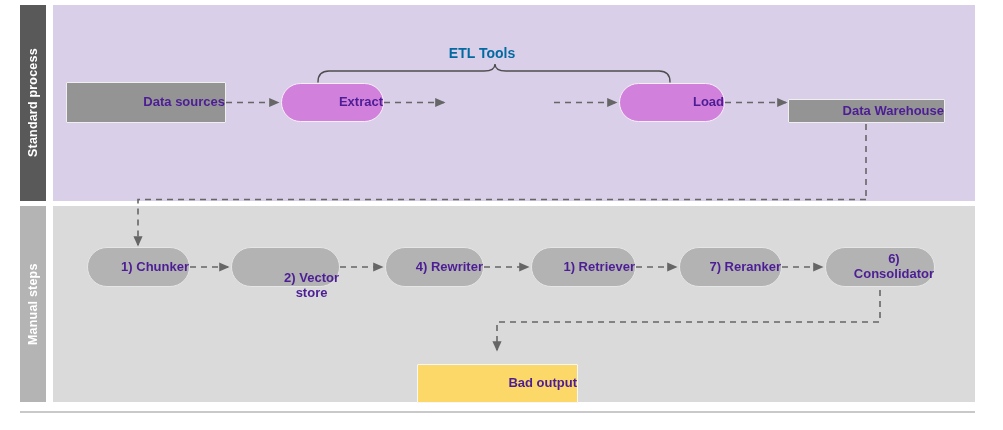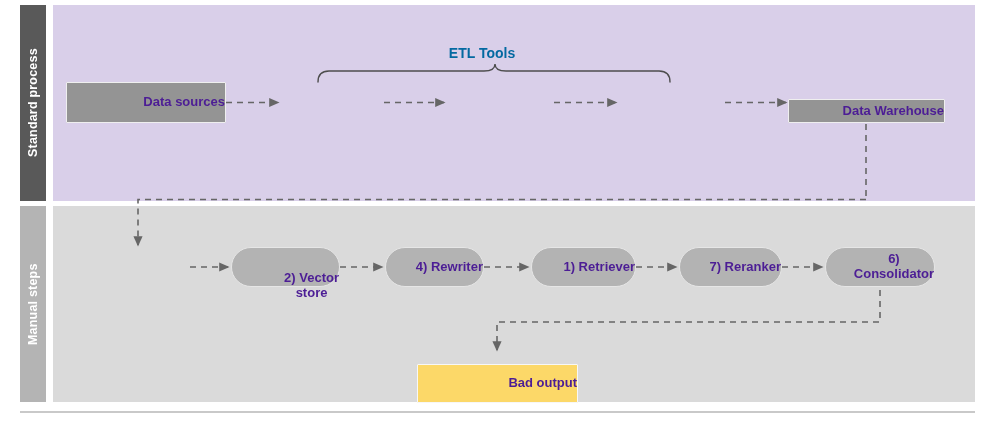--- a/index.html
+++ b/index.html
@@ -89,27 +89,36 @@
 
     <path d="M 318 82 Q 318 71 329 71 L 484 71 Q 495 71 495 64 Q 495 71 506 71 L 659 71 Q 670 71 670 82" stroke="#4d4d4d" stroke-width="1.4" fill="none" stroke-linecap="round"></path>
   </svg>
 
   <div id="etl-label">ETL Tools</div>
 
   <div class="node rect gray-box" style="left:66px;top:82px;width:160px;height:41px;">
     <span>Data sources</span>
   </div>
 
+  <div class="node pill pink-pill" style="left:281px;top:83px;width:103px;height:39px;">
+    <span>Extract</span>
+  </div>
 
 
+  <div class="node pill pink-pill" style="left:619px;top:83px;width:106px;height:39px;">
+    <span>Load</span>
+  </div>
 
   <div class="node rect gray-box" style="left:788px;top:99px;width:157px;height:24px;">
     <span>Data Warehouse</span>
   </div>
 
+  <div class="node pill gray-pill" style="left:87px;top:247px;width:103px;height:40px;">
+    <span>1) Chunker</span>
+  </div>
 
   <div class="node pill gray-pill" style="left:231px;top:247px;width:109px;height:40px;">
     <span class="wrap" style="white-space: pre-line; margin-top: 37px;">2) Vector
 store</span>
   </div>
 
   <div class="node pill gray-pill" style="left:385px;top:247px;width:99px;height:40px;">
     <span>4) Rewriter</span>
   </div>
 

